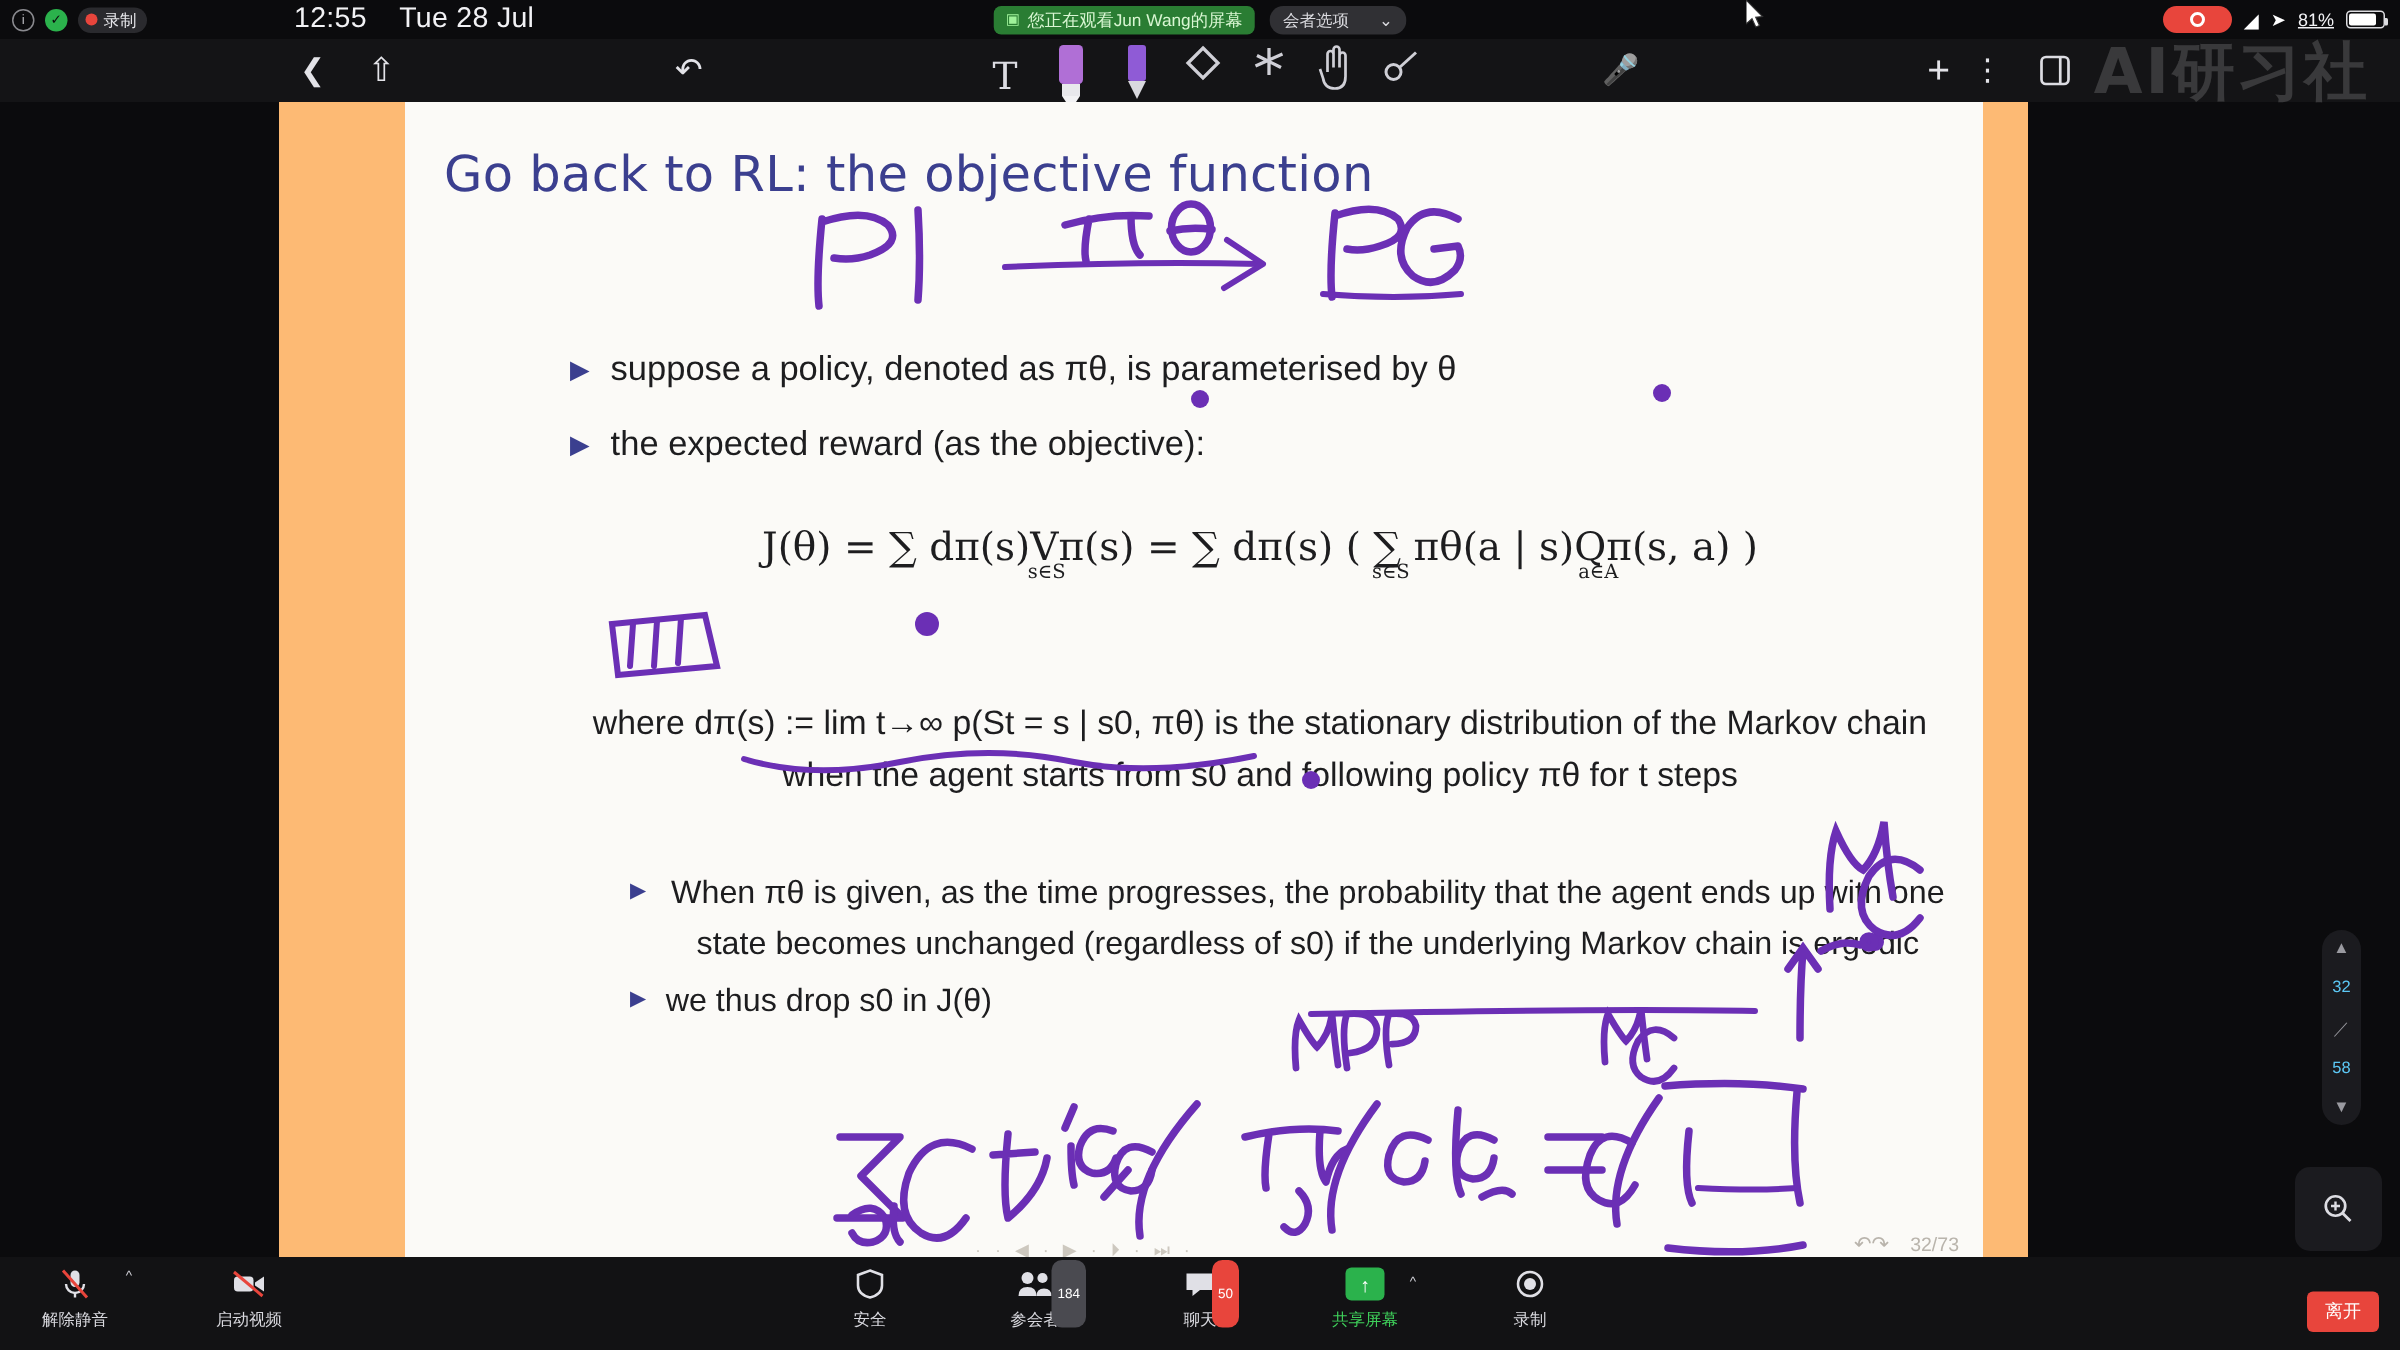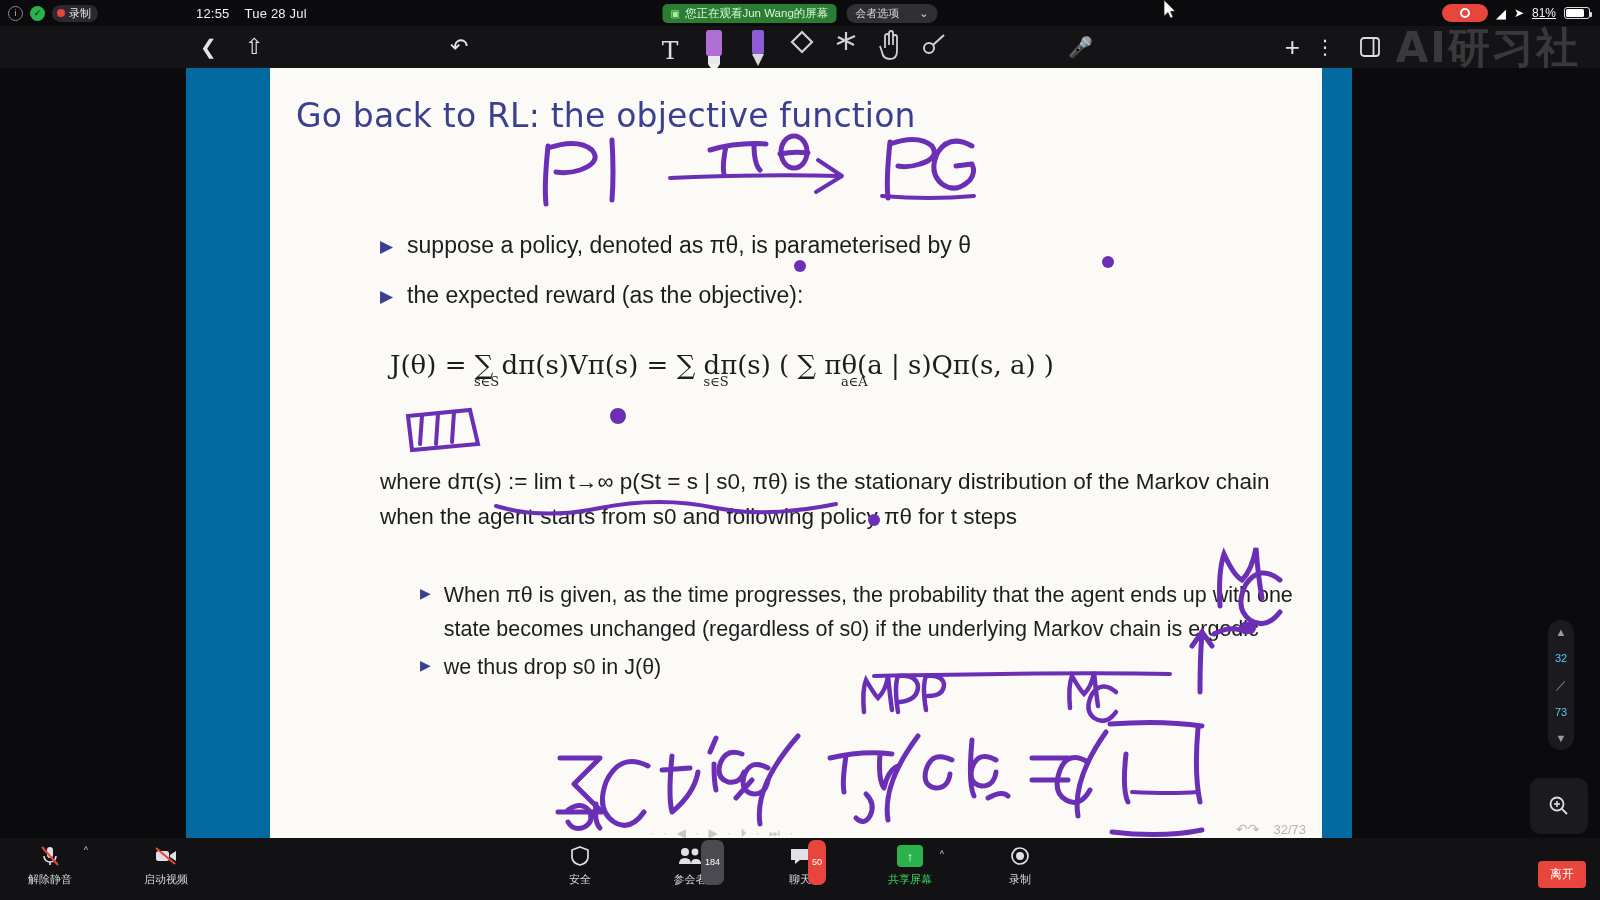--- a/index.html
+++ b/index.html
@@ -26,21 +26,21 @@
   .sb-shield {
     width: 15px; height: 15px; border-radius: 50%; background: #2bb24c;
     display: flex; align-items: center; justify-content: center;
     font-size: 9px; color: #0b0b0d;
   }
   .sb-rec-pill {
     background: #2a2a2e; border-radius: 9px; padding: 1px 7px 1px 5px;
     display: flex; align-items: center; gap: 4px; font-size: 11px; color: #e6e6ea;
   }
   .sb-rec-dot { width: 8px; height: 8px; border-radius: 50%; background: #e8453c; }
-  .sb-time { position: absolute; left: 196px; font-size: 13px; color: #f2f2f5; letter-spacing: .2px; }
+  .sb-time { position: absolute; left: 196px; font-size: 19px; color: #f2f2f5; letter-spacing: .2px; }
   .sb-center {
     position: absolute; left: 50%; transform: translateX(-50%);
     display: flex; align-items: center; gap: 10px;
   }
   .sb-share-pill {
     background: #2a7d33; color: #d8f6d2; border-radius: 5px;
     padding: 2px 8px; font-size: 11.5px; display: flex; align-items: center; gap: 5px;
   }
   .sb-share-ico { font-size: 10px; color: #9ff29a; }
   .sb-opts-pill {
@@ -72,21 +72,21 @@
   .tb-btn {
     position: absolute; top: 50%; transform: translateY(-50%);
     color: #e3e3e8; display: flex; align-items: center; justify-content: center;
     font-size: 20px; cursor: pointer;
   }
   .tools { position: absolute; left: 650px; top: 2px; display: flex; gap: 4px; align-items: flex-end; }
   .tool { width: 40px; height: 40px; position: relative; display: flex; align-items: flex-end; justify-content: center; }
   .tool svg { display: block; }
 
   
-  .stage { position: absolute; left: 186px; top: 68px; width: 1166px; height: 780px; background: #0369a1; }
+  .stage { position: absolute; left: 186px; top: 68px; width: 1166px; height: 780px; background: #fdba74; text-align: center; }
   .slide {
     position: absolute; left: 84px; top: 0px; width: 1052px; height: 780px;
     background: #fbfaf7; overflow: hidden;
   }
   .slide-title {
     position: absolute; left: 26px; top: 28px;
     font-family: "DejaVu Sans", sans-serif;
     font-size: 33px; color: #3b3f8f; letter-spacing: .2px;
   }
   .bullets { position: absolute; left: 110px; top: 164px; width: 900px; color: #1d1d1f; }
@@ -387,21 +387,21 @@
       <div class="progress"></div>
     </div>
   </div>
 
   <div class="watermark">AI研习社</div>
 
   <div class="pager">
     <span>▲</span>
     <span class="num">32</span>
     <span>／</span>
-    <span class="num">73</span>
+    <span class="num">58</span>
     <span>▼</span>
   </div>
   <div class="zoombox">
     <svg width="22" height="22" viewBox="0 0 22 22">
       <circle cx="9" cy="9" r="6.5" stroke="#dcdce2" stroke-width="1.8" fill="none"></circle>
       <line x1="6" y1="9" x2="12" y2="9" stroke="#dcdce2" stroke-width="1.6"></line>
       <line x1="9" y1="6" x2="9" y2="12" stroke="#dcdce2" stroke-width="1.6"></line>
       <line x1="13.6" y1="13.6" x2="19" y2="19" stroke="#dcdce2" stroke-width="1.9"></line>
     </svg>
   </div>

